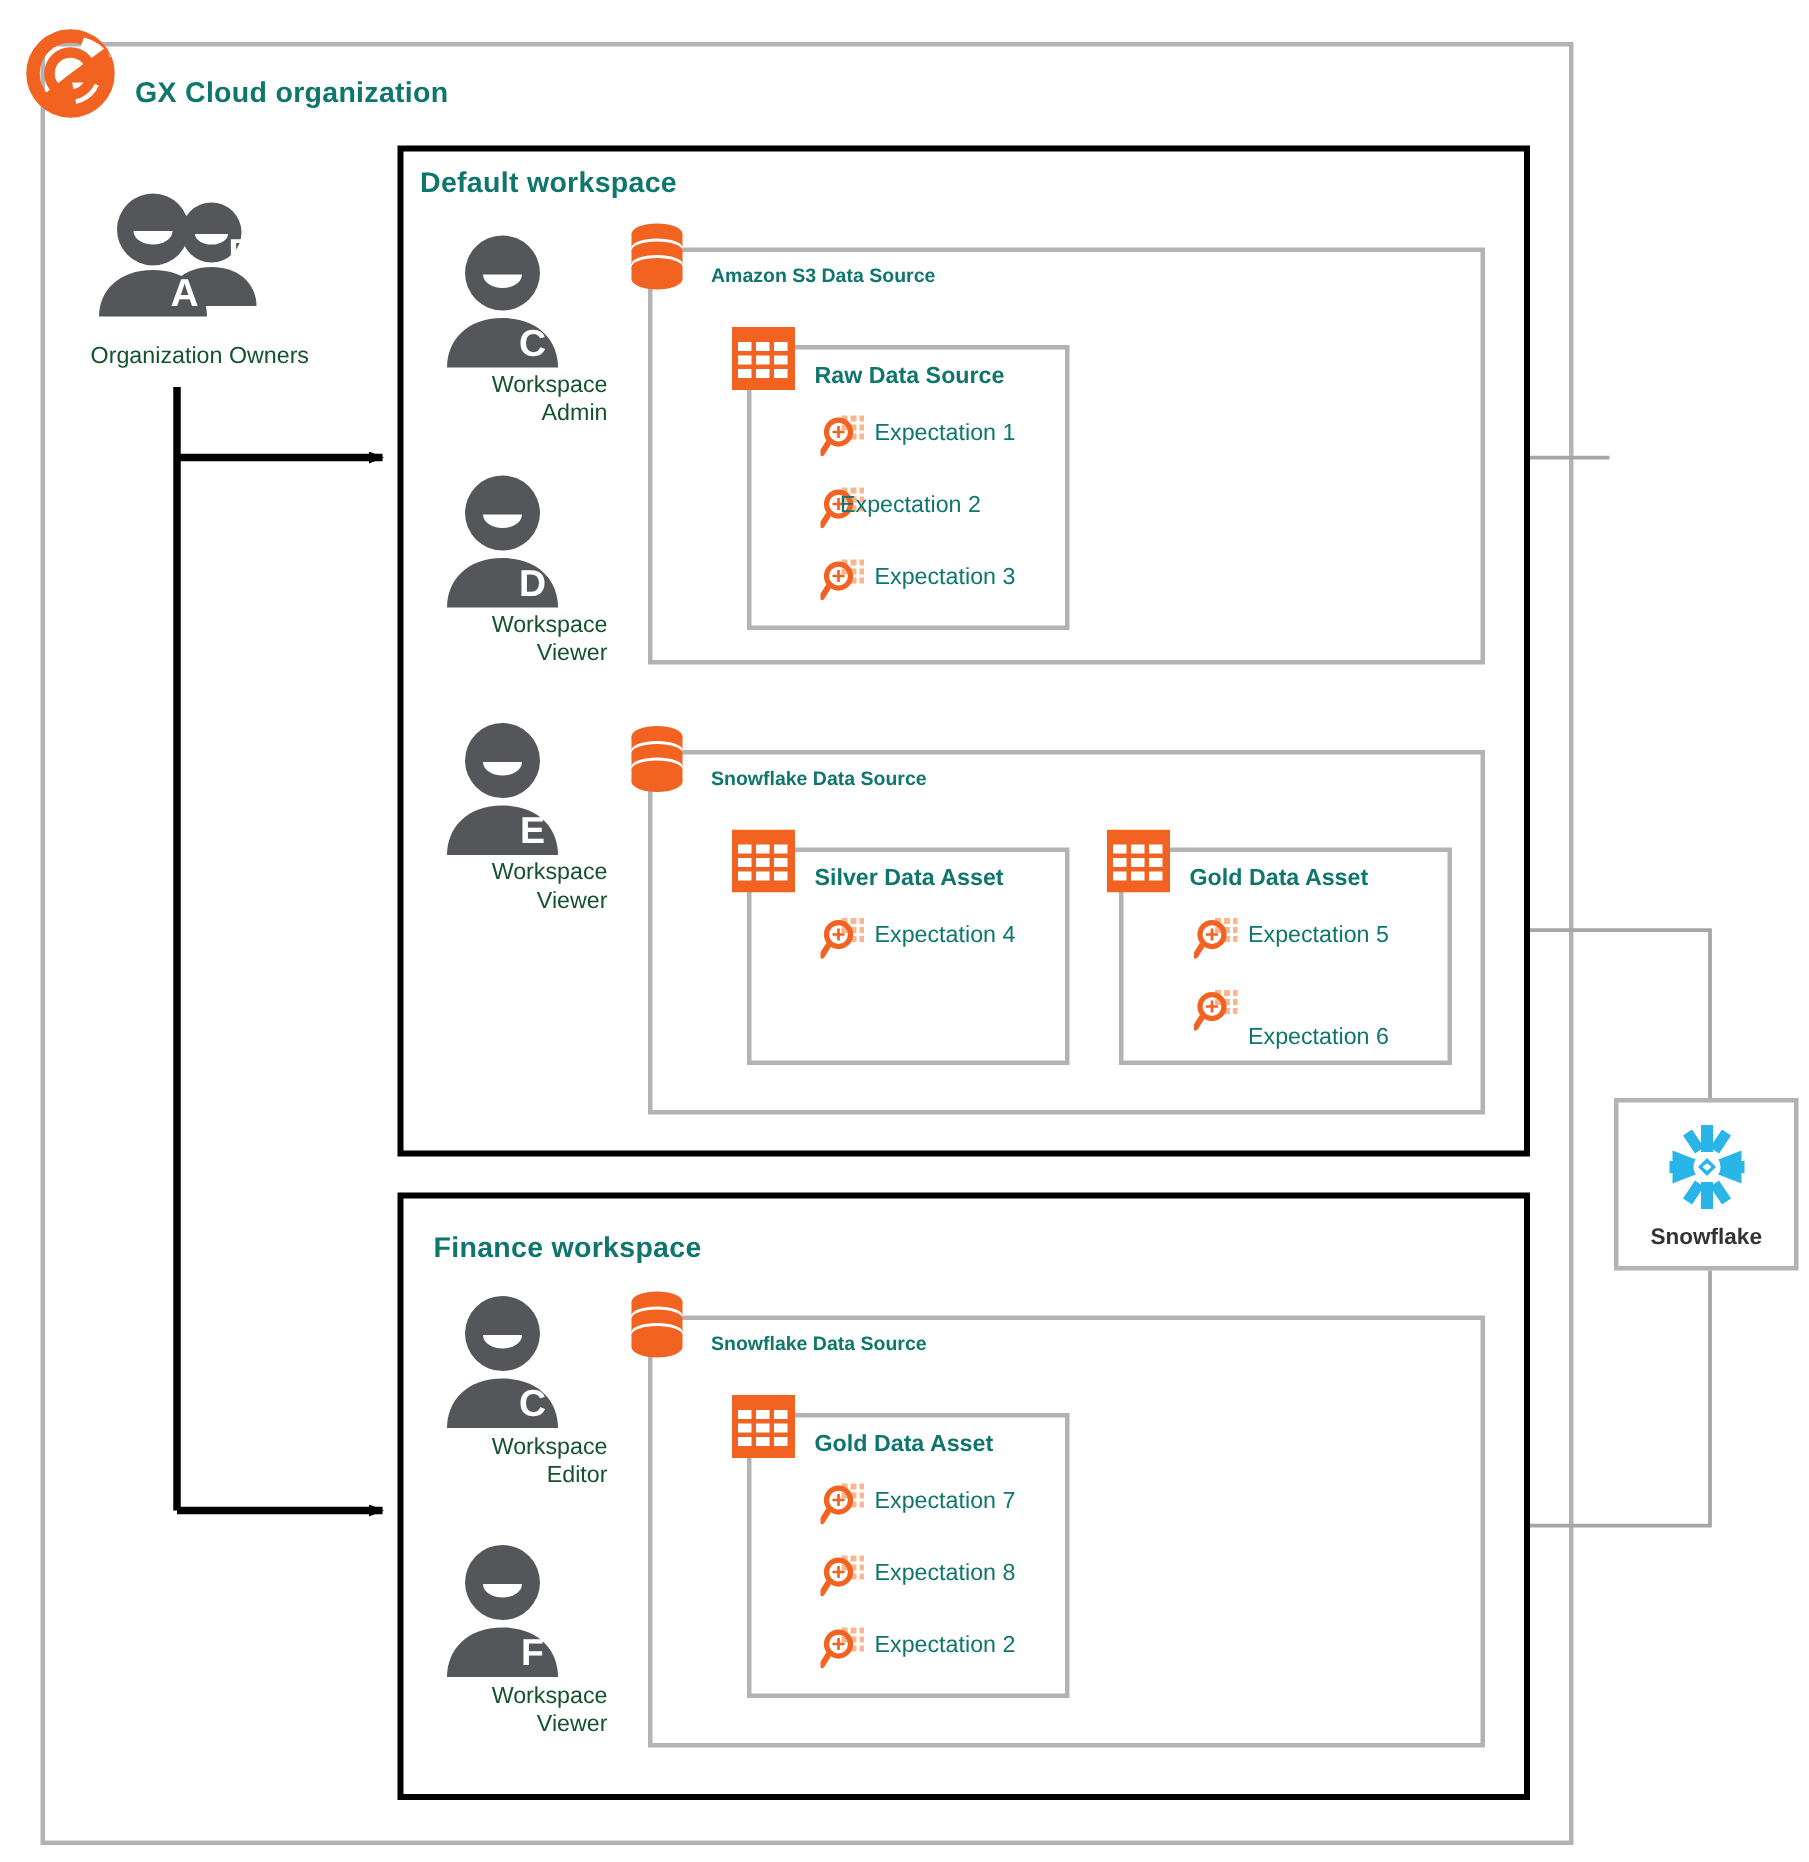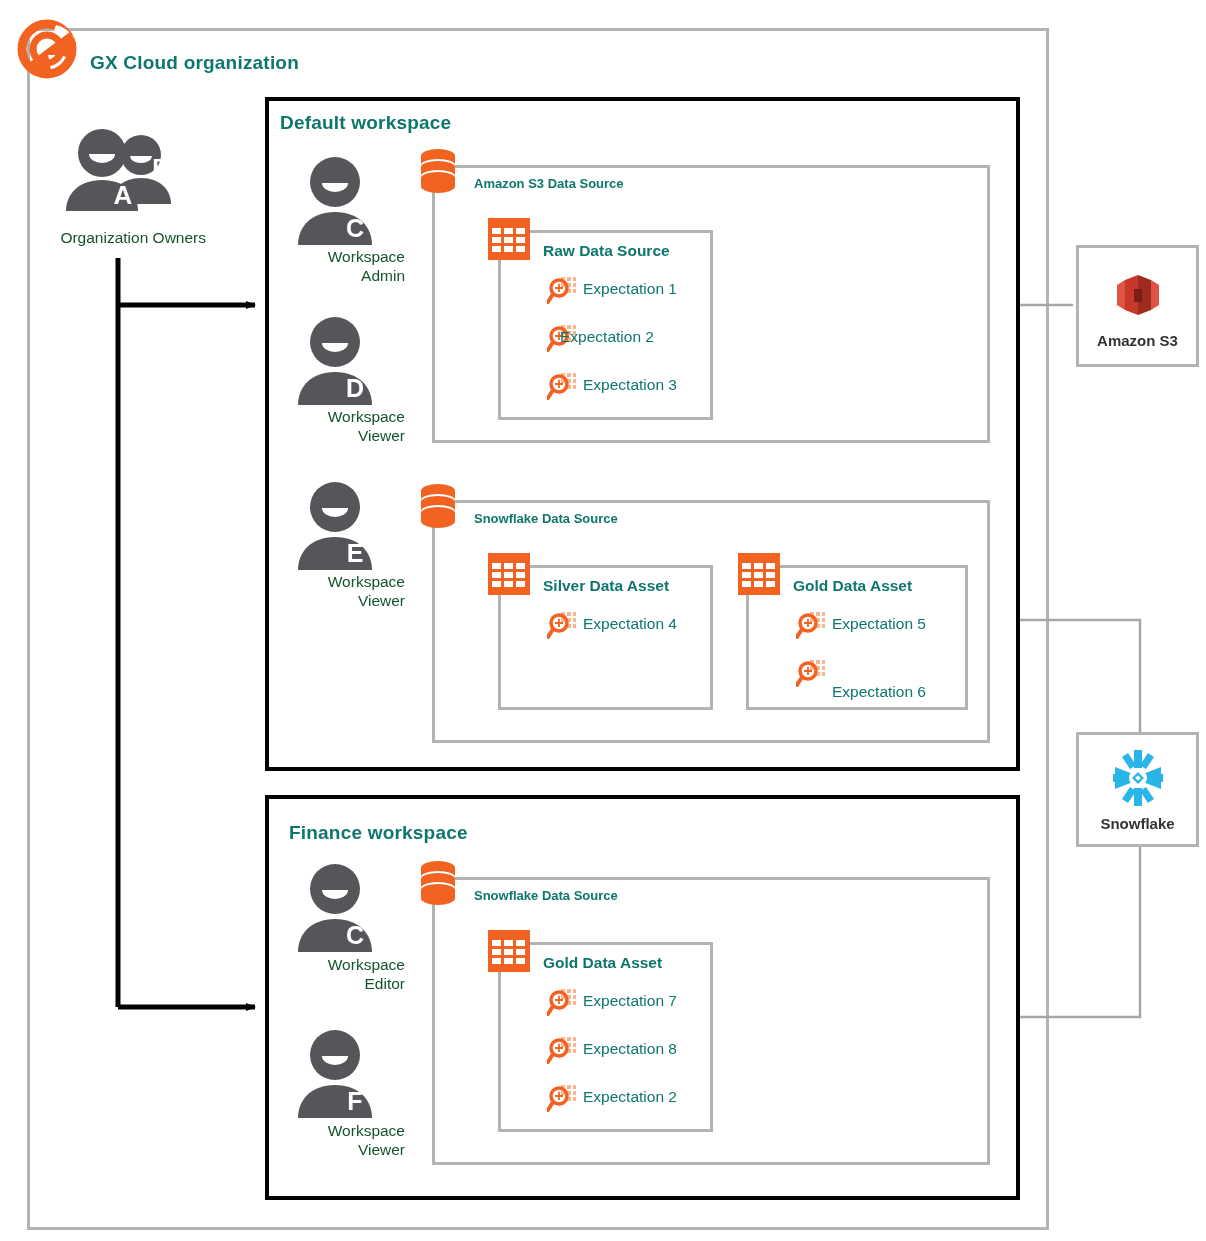--- a/index.html
+++ b/index.html
@@ -485,36 +485,20 @@
         <rect x="20" y="14" width="4" height="4"></rect>
           <rect x="26" y="14" width="3" height="4"></rect>
       </g>
       <circle cx="12" cy="13" r="8" fill="none" stroke="#F26322" stroke-width="3.5"></circle>
       <path d="M6 19 L1 27" stroke="#F26322" stroke-width="4" stroke-linecap="round"></path>
       <path d="M12 9 L12 17 M8 13 L16 13" stroke="#F26322" stroke-width="1.8"></path>
     </svg>
   </div>
   <div class="exp-label" style="left:583px; top:1088px;">Expectation 2</div>
 
-  <div class="vendor-card" style="left:1076px; top:245px; width:123px; height:122px;">
-    <span class="icon-wrap">
-      <svg width="62" height="62" viewBox="0 0 62 62">
-        <path d="M18 16 L31 11 L31 31 L18 31 Z" fill="#C8372A"></path>
-        <path d="M31 11 L44 16 L44 31 L31 31 Z" fill="#9E2B20"></path>
-        <path d="M18 31 L31 31 L31 51 L18 46 Z" fill="#C8372A"></path>
-        <path d="M31 31 L44 31 L44 46 L31 51 Z" fill="#9E2B20"></path>
-        <path d="M10 21 L18 16 L18 31 L10 31 Z" fill="#E05243"></path>
-        <path d="M10 31 L18 31 L18 46 L10 41 Z" fill="#E05243"></path>
-        <path d="M44 16 L52 21 L52 31 L44 31 Z" fill="#E05243"></path>
-        <path d="M44 31 L52 31 L52 41 L44 46 Z" fill="#E05243"></path>
-        <rect x="27" y="25" width="8" height="13" fill="#7B1F16"></rect>
-      </svg>
-    </span>
-    <span class="vlabel">Amazon S3</span>
-  </div>
 
   <div class="vendor-card" style="left:1076px; top:732px; width:123px; height:115px;">
     <span class="icon-wrap">
       <svg width="62" height="62" viewBox="0 0 62 62">
         <g fill="#29B5E8">
 
           <path d="M27 3 h8 v18 h-8 z"></path>
           <path d="M27 41 h8 v18 h-8 z"></path>
           <path d="M6 27 h18 v8 h-18 z"></path>
           <path d="M38 27 h18 v8 h-18 z"></path>

